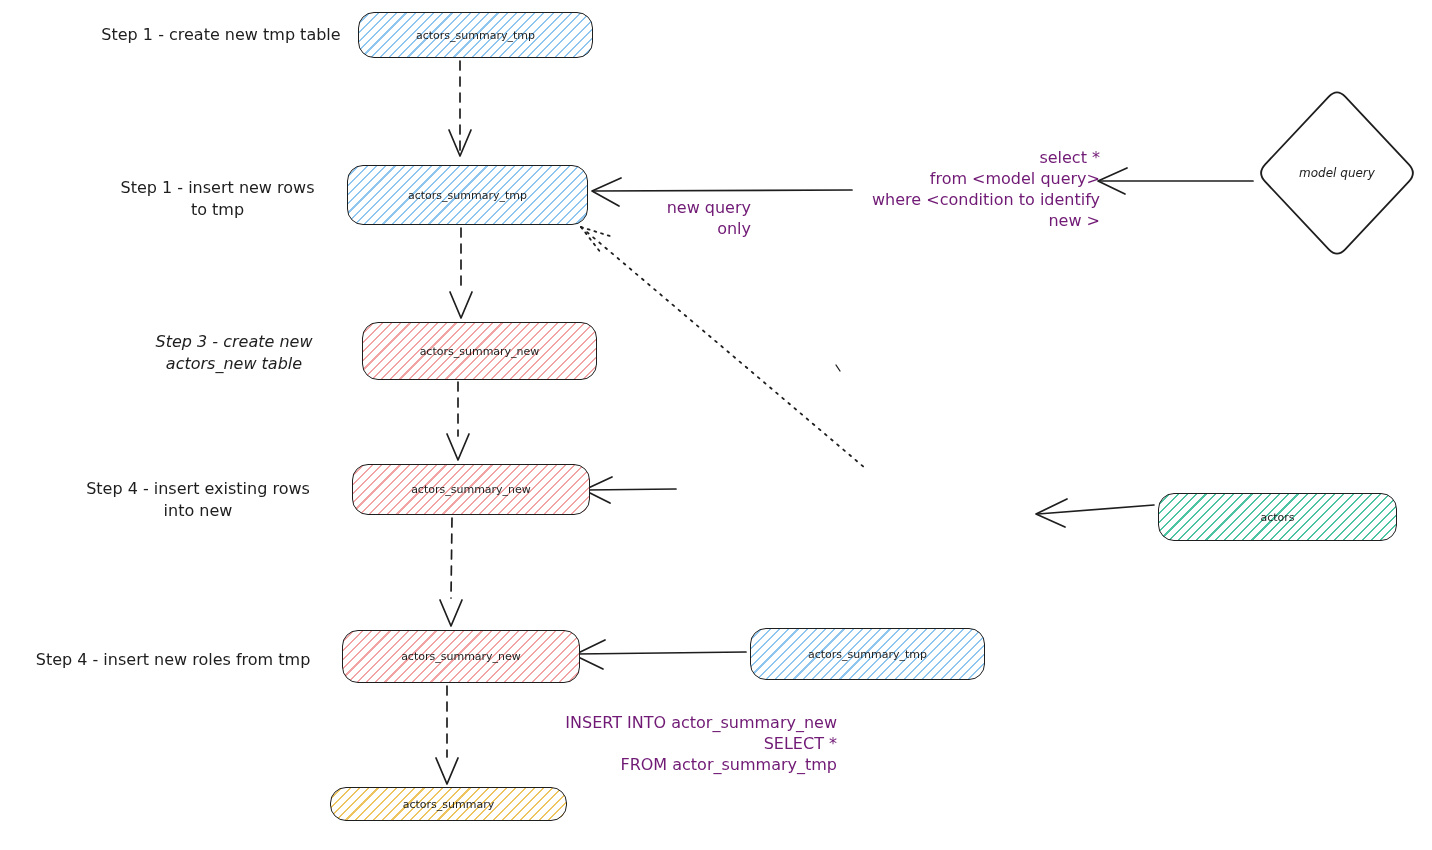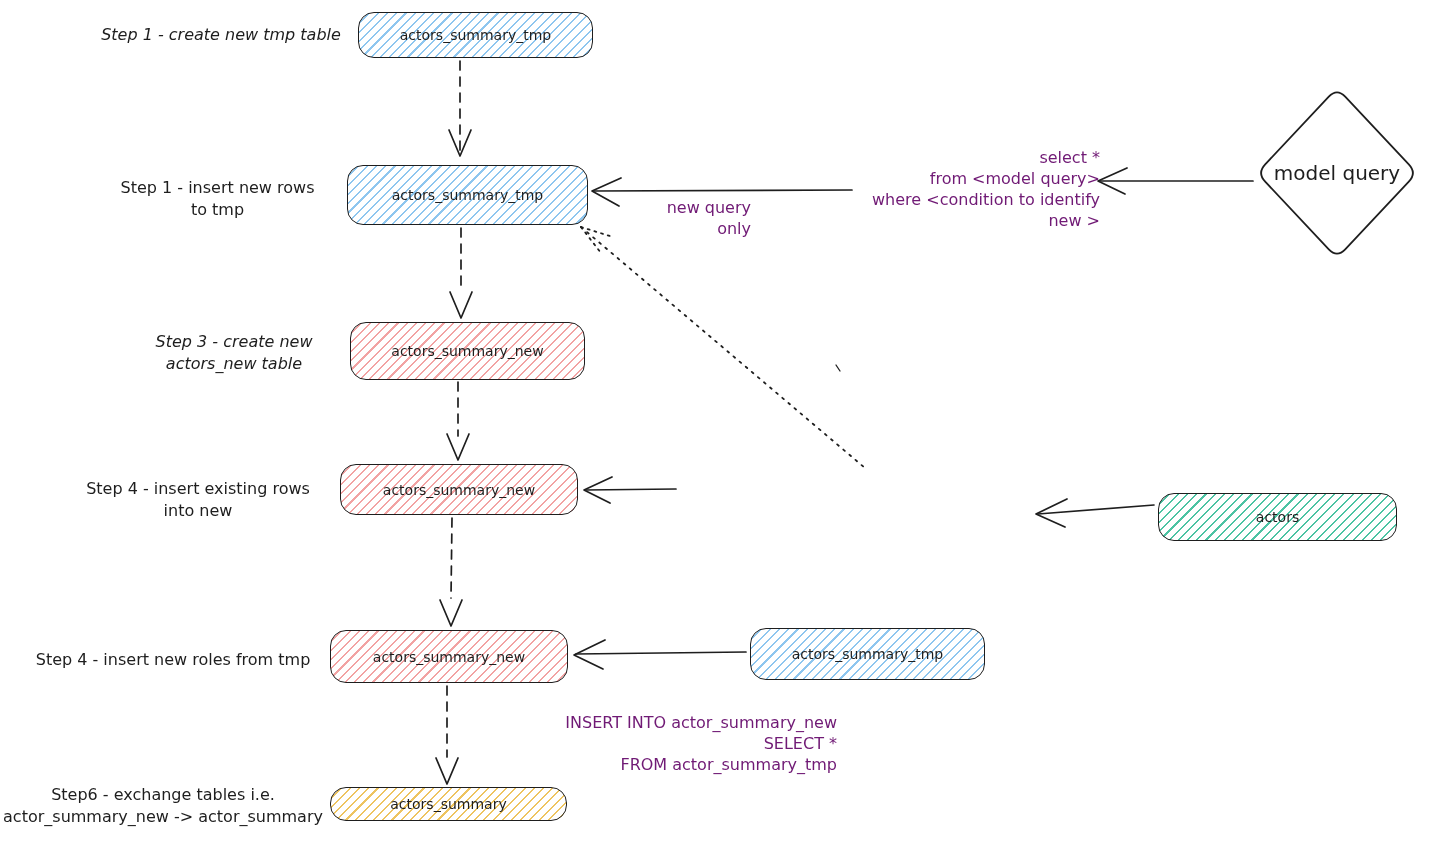--- a/index.html
+++ b/index.html
@@ -3,40 +3,40 @@
 <meta charset="utf-8">
 <style>
   html,body{margin:0;padding:0;background:#ffffff;}
   .canvas{
     position:relative;width:1432px;height:850px;background:#ffffff;
     font-family:"DejaVu Sans",sans-serif;color:#1e1e1e;overflow:hidden;
   }
   .node{
     position:absolute;border:1.7px solid #1e1e1e;border-radius:16px;
     display:flex;align-items:center;justify-content:center;
-    font-size:14px;background-color:#fff;box-sizing:border-box;
+    font-size:11px;background-color:#fff;box-sizing:border-box;
   }
   .hatch-blue{background-image:repeating-linear-gradient(135deg,var(--blue-hatch) 0,var(--blue-hatch) 1.5px,transparent 1.5px,transparent 6.5px);}
-  .hatch-pink{background-image:repeating-linear-gradient(135deg,var(--pink-hatch) 0,var(--pink-hatch) 1.5px,transparent 1.5px,transparent 6.5px);}
+  .hatch-pink{background-image:repeating-linear-gradient(135deg,var(--pink-hatch) 0,var(--pink-hatch) 1.5px,transparent 1.5px,transparent 6.5px);margin-left:12px;}
   .hatch-teal{background-image:repeating-linear-gradient(135deg,var(--teal-hatch) 0,var(--teal-hatch) 1.5px,transparent 1.5px,transparent 6.5px);}
   .hatch-yellow{background-image:repeating-linear-gradient(135deg,var(--yellow-hatch) 0,var(--yellow-hatch) 1.5px,transparent 1.5px,transparent 6.5px);}
   .step-label{
     position:absolute;font-size:16px;line-height:22px;text-align:center;
     white-space:pre-line;color:#1e1e1e;
   }
   .annotation{
     position:absolute;font-size:16px;line-height:21px;text-align:right;
     white-space:pre-line;color:#701a75;
   }
   .arrow-layer{position:absolute;left:0;top:0;pointer-events:none;}
   .diamond{position:absolute;}
   .diamond svg{position:absolute;left:0;top:0;}
   .diamond-label{
     position:absolute;left:0;top:0;right:0;bottom:0;
-    display:flex;align-items:center;justify-content:center;font-size:20px;
+    display:flex;align-items:center;justify-content:center;font-size:12px;font-style:italic;
   }
 </style>
 </head>
 <body>
 
 <div class="canvas">
 
   <svg class="arrow-layer" width="1432" height="850" viewBox="0 0 1432 850" fill="none" stroke="#1e1e1e" stroke-width="1.7" stroke-linecap="round" stroke-linejoin="round">
 
     <g>
@@ -82,30 +82,28 @@
     </g>
 
     <g stroke-width="1.8">
       <path d="M581,227 L865,468" stroke-dasharray="2 6"></path>
       <path d="M581,227 L613,237" stroke-dasharray="2 5"></path>
       <path d="M581,227 L601,253" stroke-dasharray="2 5"></path>
     </g>
     <path d="M836,365 L840,371" stroke-width="1.3"></path>
   </svg>
 
-  <div class="step-label" style="left:90px;top:24px;width:262px;font-style:italic;">Step 1 - create new tmp table</div>
+  <div class="step-label" style="left:90px;top:24px;width:262px;">Step 1 - create new tmp table</div>
   <div class="step-label" style="left:100px;top:177px;width:235px;">Step 1 - insert new rows
 to tmp</div>
   <div class="step-label" style="left:118px;top:331px;width:232px;font-style:italic;">Step 3 - create new
 actors_new table</div>
   <div class="step-label" style="left:72px;top:478px;width:252px;">Step 4 - insert existing rows
 into new</div>
   <div class="step-label" style="left:28px;top:649px;width:290px;">Step 4 - insert new roles from tmp</div>
-  <div class="step-label" style="left:2px;top:784px;width:322px;">Step6 - exchange tables i.e.
-actor_summary_new -&gt; actor_summary</div>
 
   <div class="node hatch-blue" style="left:358px;top:12px;width:235px;height:46px;">
     <span>actors_summary_tmp</span>
   </div>
   <div class="node hatch-blue" style="left:347px;top:165px;width:241px;height:60px;">
     <span>actors_summary_tmp</span>
   </div>
   <div class="node hatch-pink" style="left:350px;top:322px;width:235px;height:58px;">
     <span>actors_summary_new</span>
   </div>

